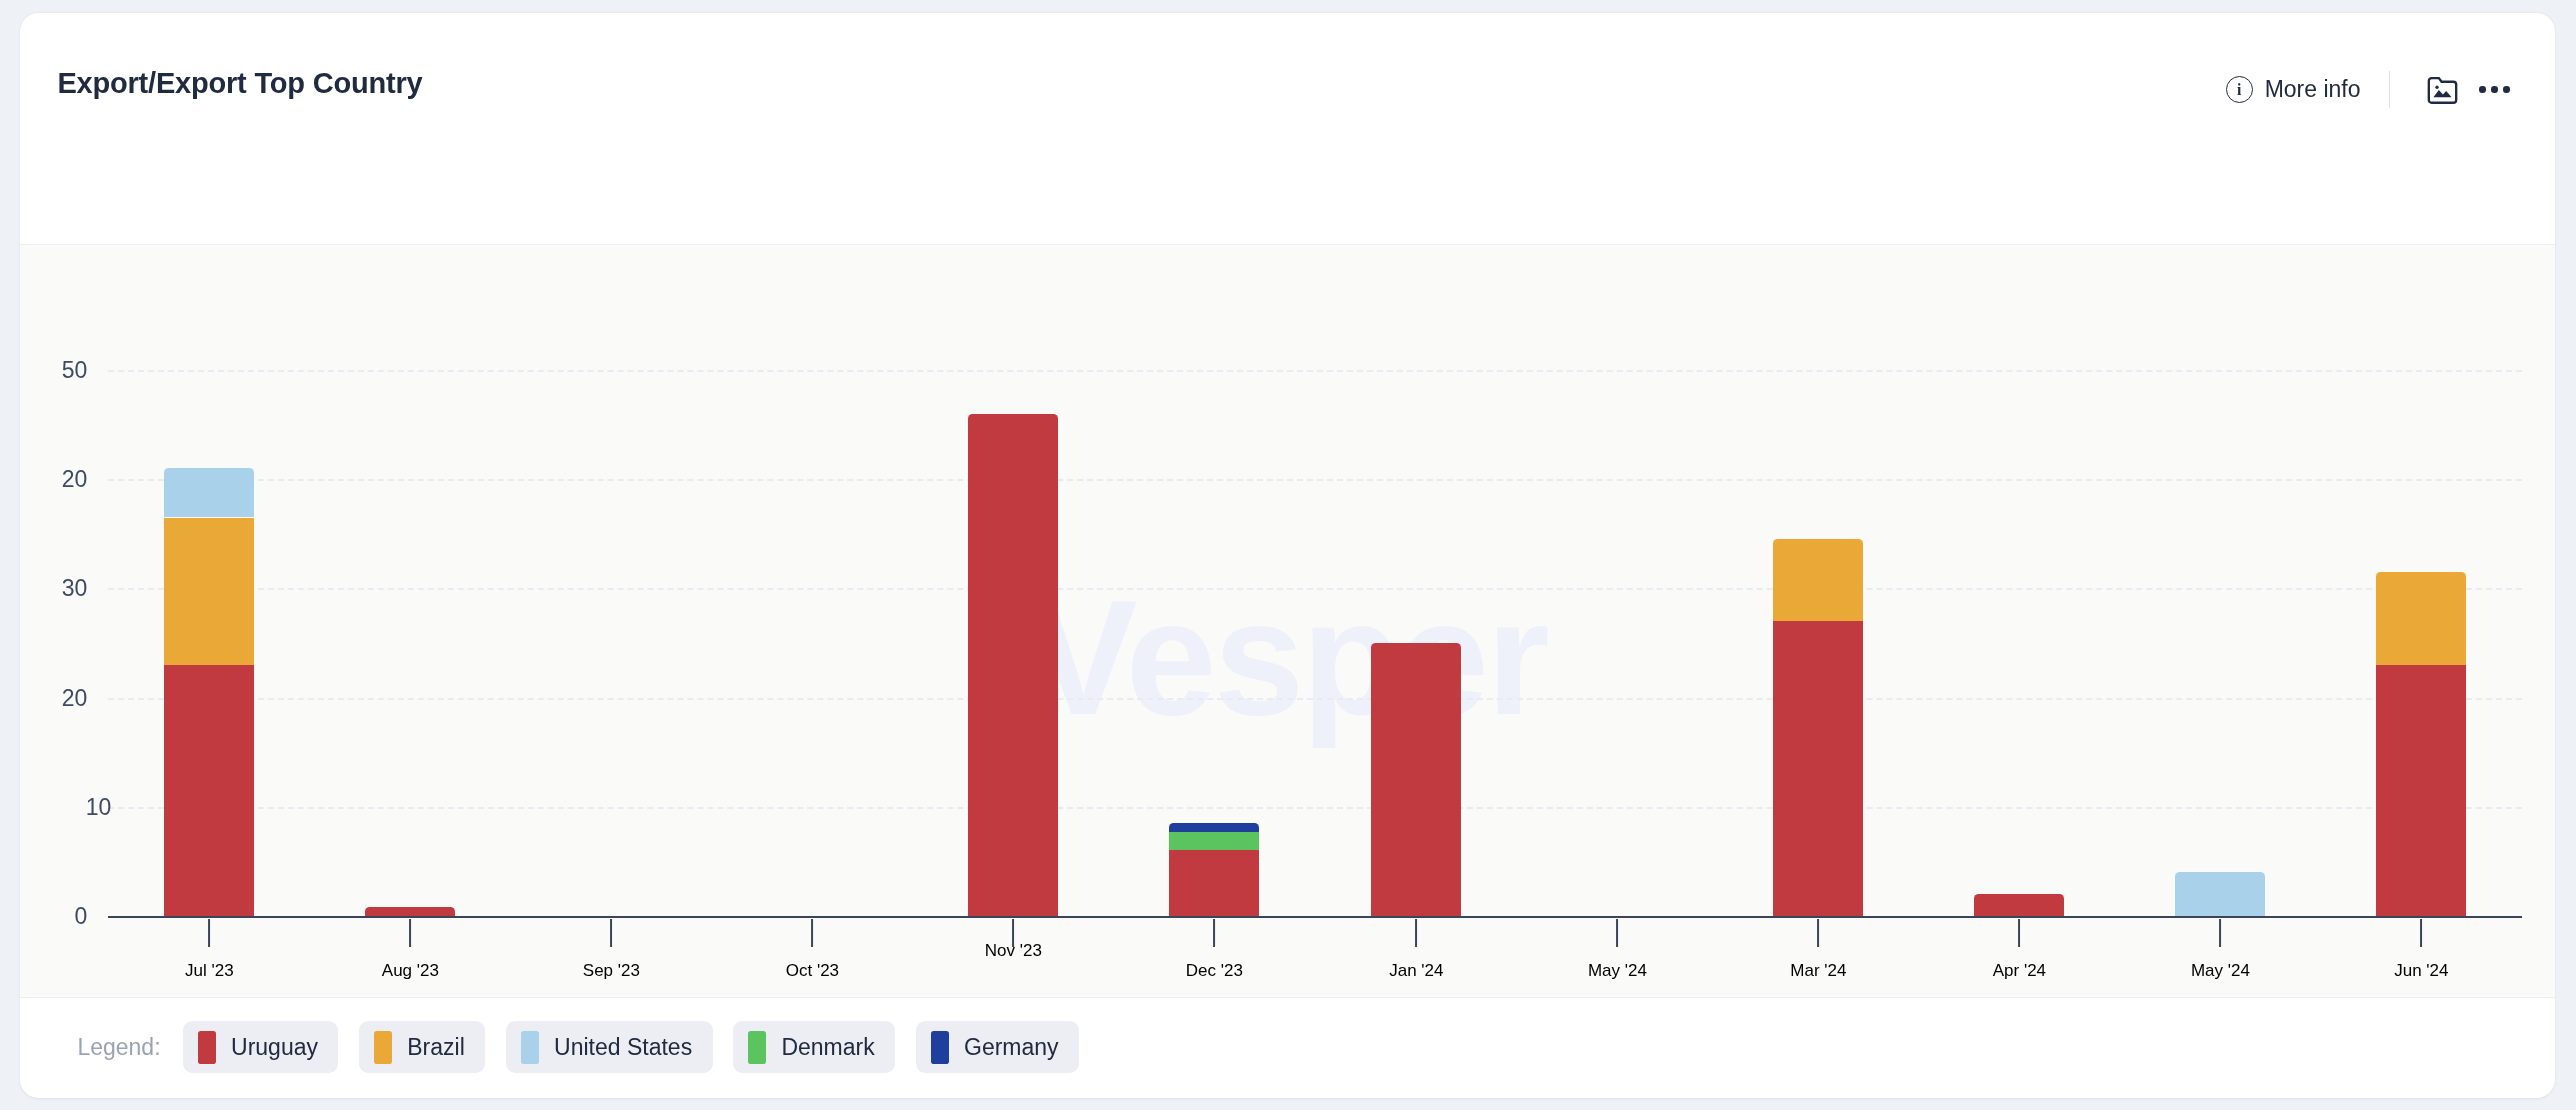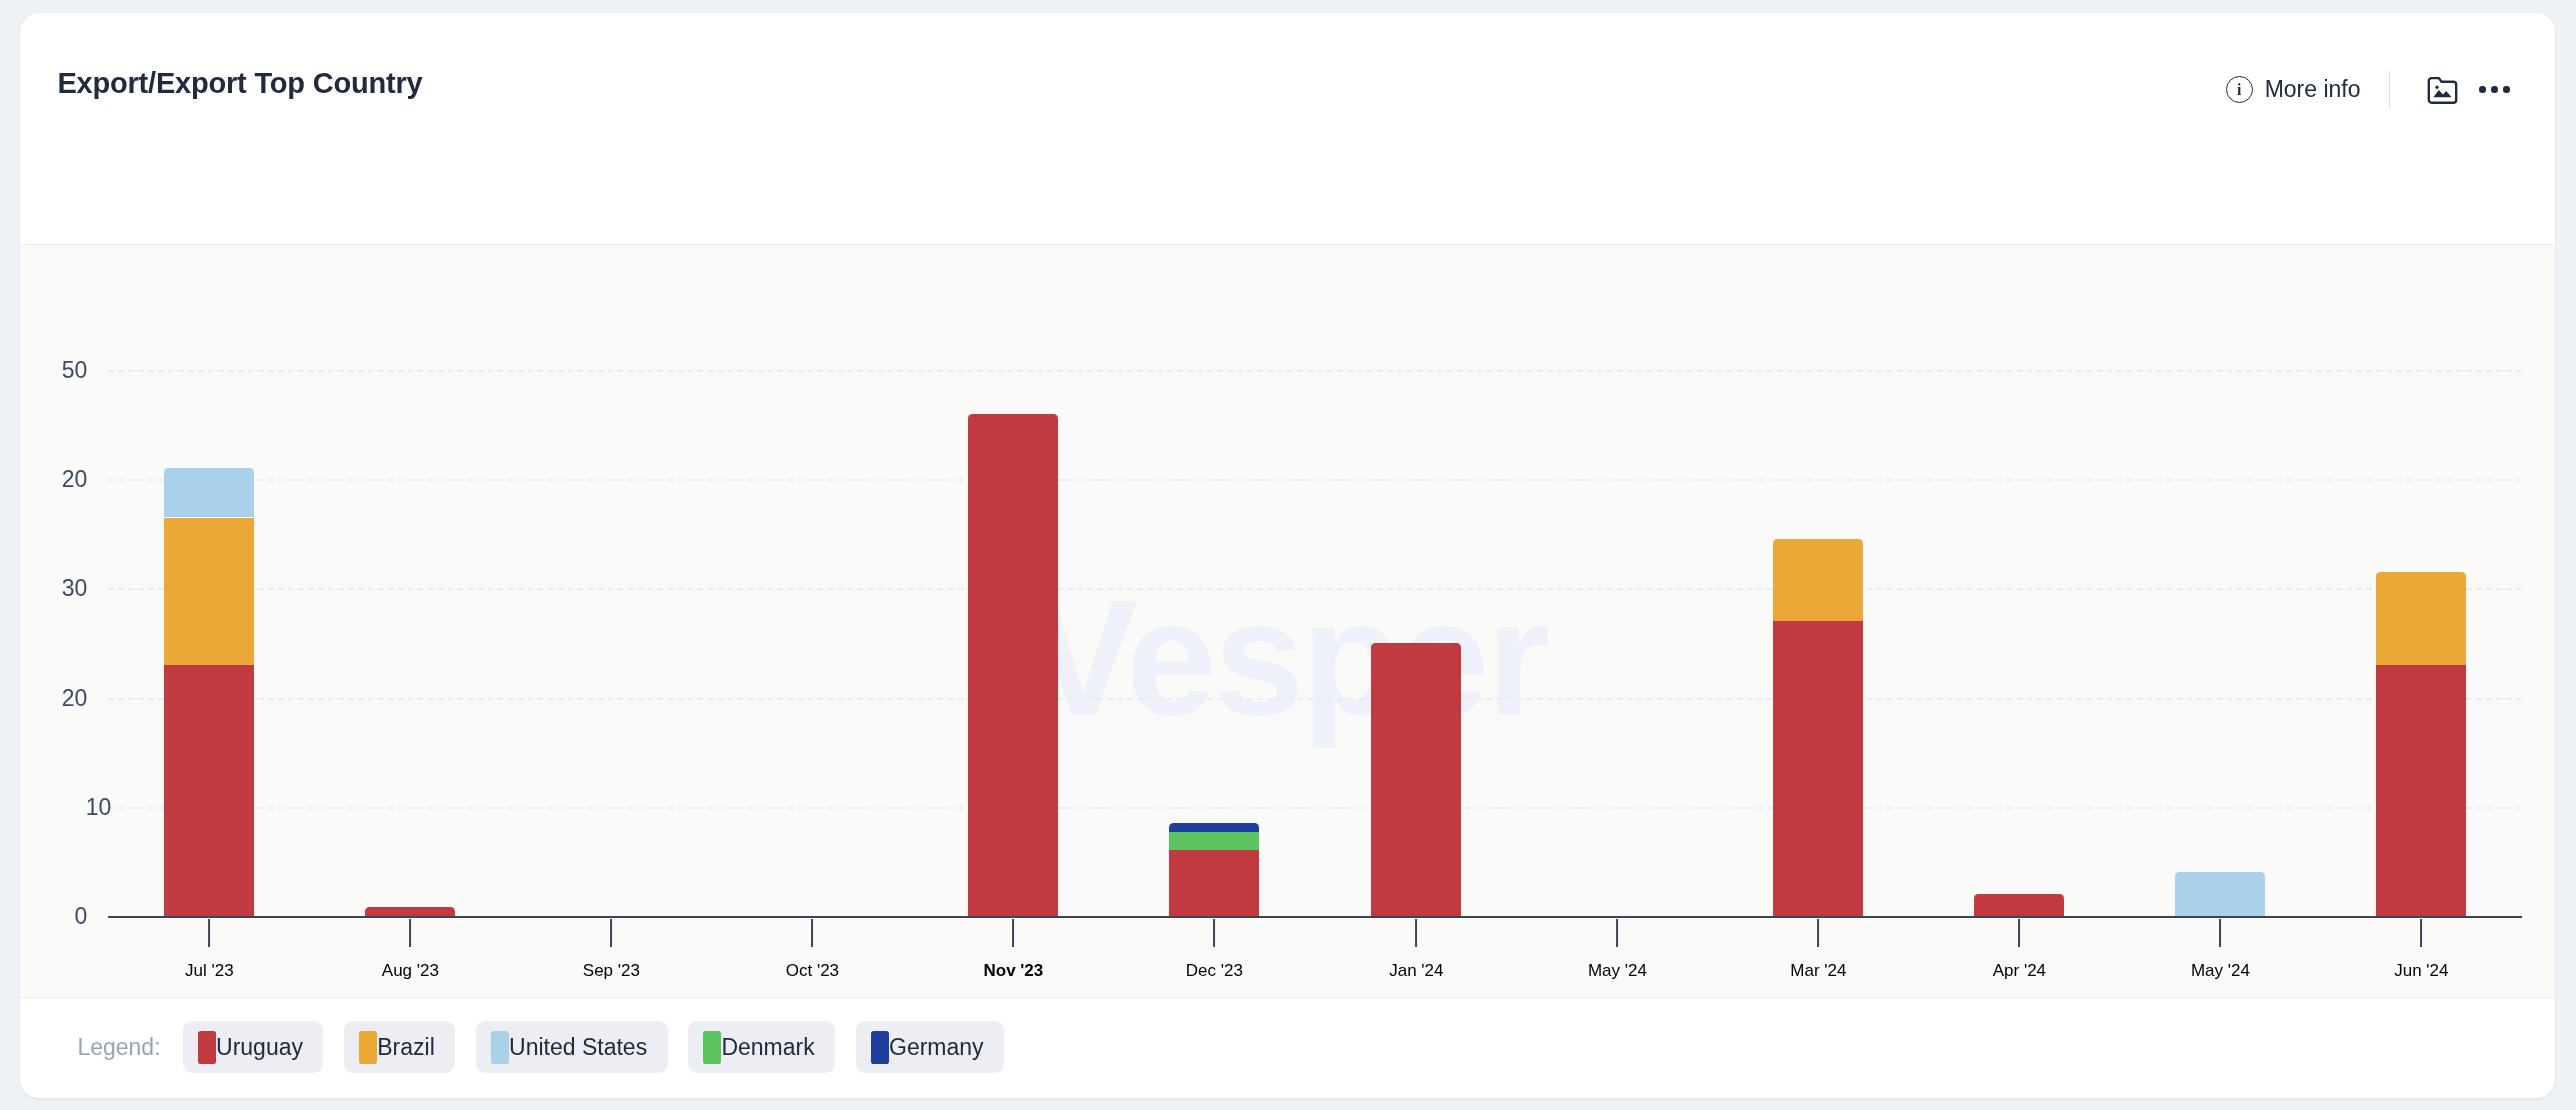--- a/index.html
+++ b/index.html
@@ -262,20 +262,21 @@
     box-sizing: border-box;
   }
   .legend-title {
     font-size: 23px;
     color: #9aa3b5;
     margin-right: 22px;
   }
   .legend-item {
     display: flex;
     align-items: center;
+    gap: 15px;
     background: #eceef4;
     border-radius: 9.3px;
     padding: 9.3px 20.4px 9.3px 15px;
     margin-right: 20.4px;
     cursor: pointer;
   }
   .swatch {
     width: 18.5px;
     height: 33px;
     border-radius: 2.8px;
@@ -344,21 +345,21 @@
         <div class="xtickmark" style="left: 390px; top: 674px;"></div>
         <div class="xlabel" style="left: 390px; top: 716px;">Aug '23</div>
         <div class="bar" style="left: 345px; width: 90px; height: 8.7px; top: 662px;">
           <div class="seg" style="background: rgb(193, 58, 63); height: 8.7px; bottom: 0px;"></div>
         </div>
         <div class="xtickmark" style="left: 591px; top: 674px;"></div>
         <div class="xlabel" style="left: 591px; top: 716px;">Sep '23</div>
         <div class="xtickmark" style="left: 792px; top: 674px;"></div>
         <div class="xlabel" style="left: 792px; top: 716px;">Oct '23</div>
         <div class="xtickmark" style="left: 993px; top: 674px;"></div>
-        <div class="xlabel" style="left: 993px; top: 716px; font-weight: bold;">Nov '23</div>
+        <div class="xlabel" style="left: 993px; top: 696px;">Nov '23</div>
         <div class="bar" style="left: 948px; width: 90px; height: 502px; top: 169px;">
           <div class="seg" style="background: rgb(193, 58, 63); height: 502px; bottom: 0px;"></div>
         </div>
         <div class="xtickmark" style="left: 1194px; top: 674px;"></div>
         <div class="xlabel" style="left: 1194px; top: 716px;">Dec '23</div>
         <div class="bar" style="left: 1149px; width: 90px; height: 93px; top: 578px;">
           <div class="seg" style="background: rgb(193, 58, 63); height: 66px; bottom: 0px;"></div>
           <div class="seg" style="background: rgb(92, 196, 95); height: 18.6px; bottom: 66px;"></div>
           <div class="seg" style="background: rgb(31, 63, 158); height: 8.7px; bottom: 84px;"></div>
         </div>

